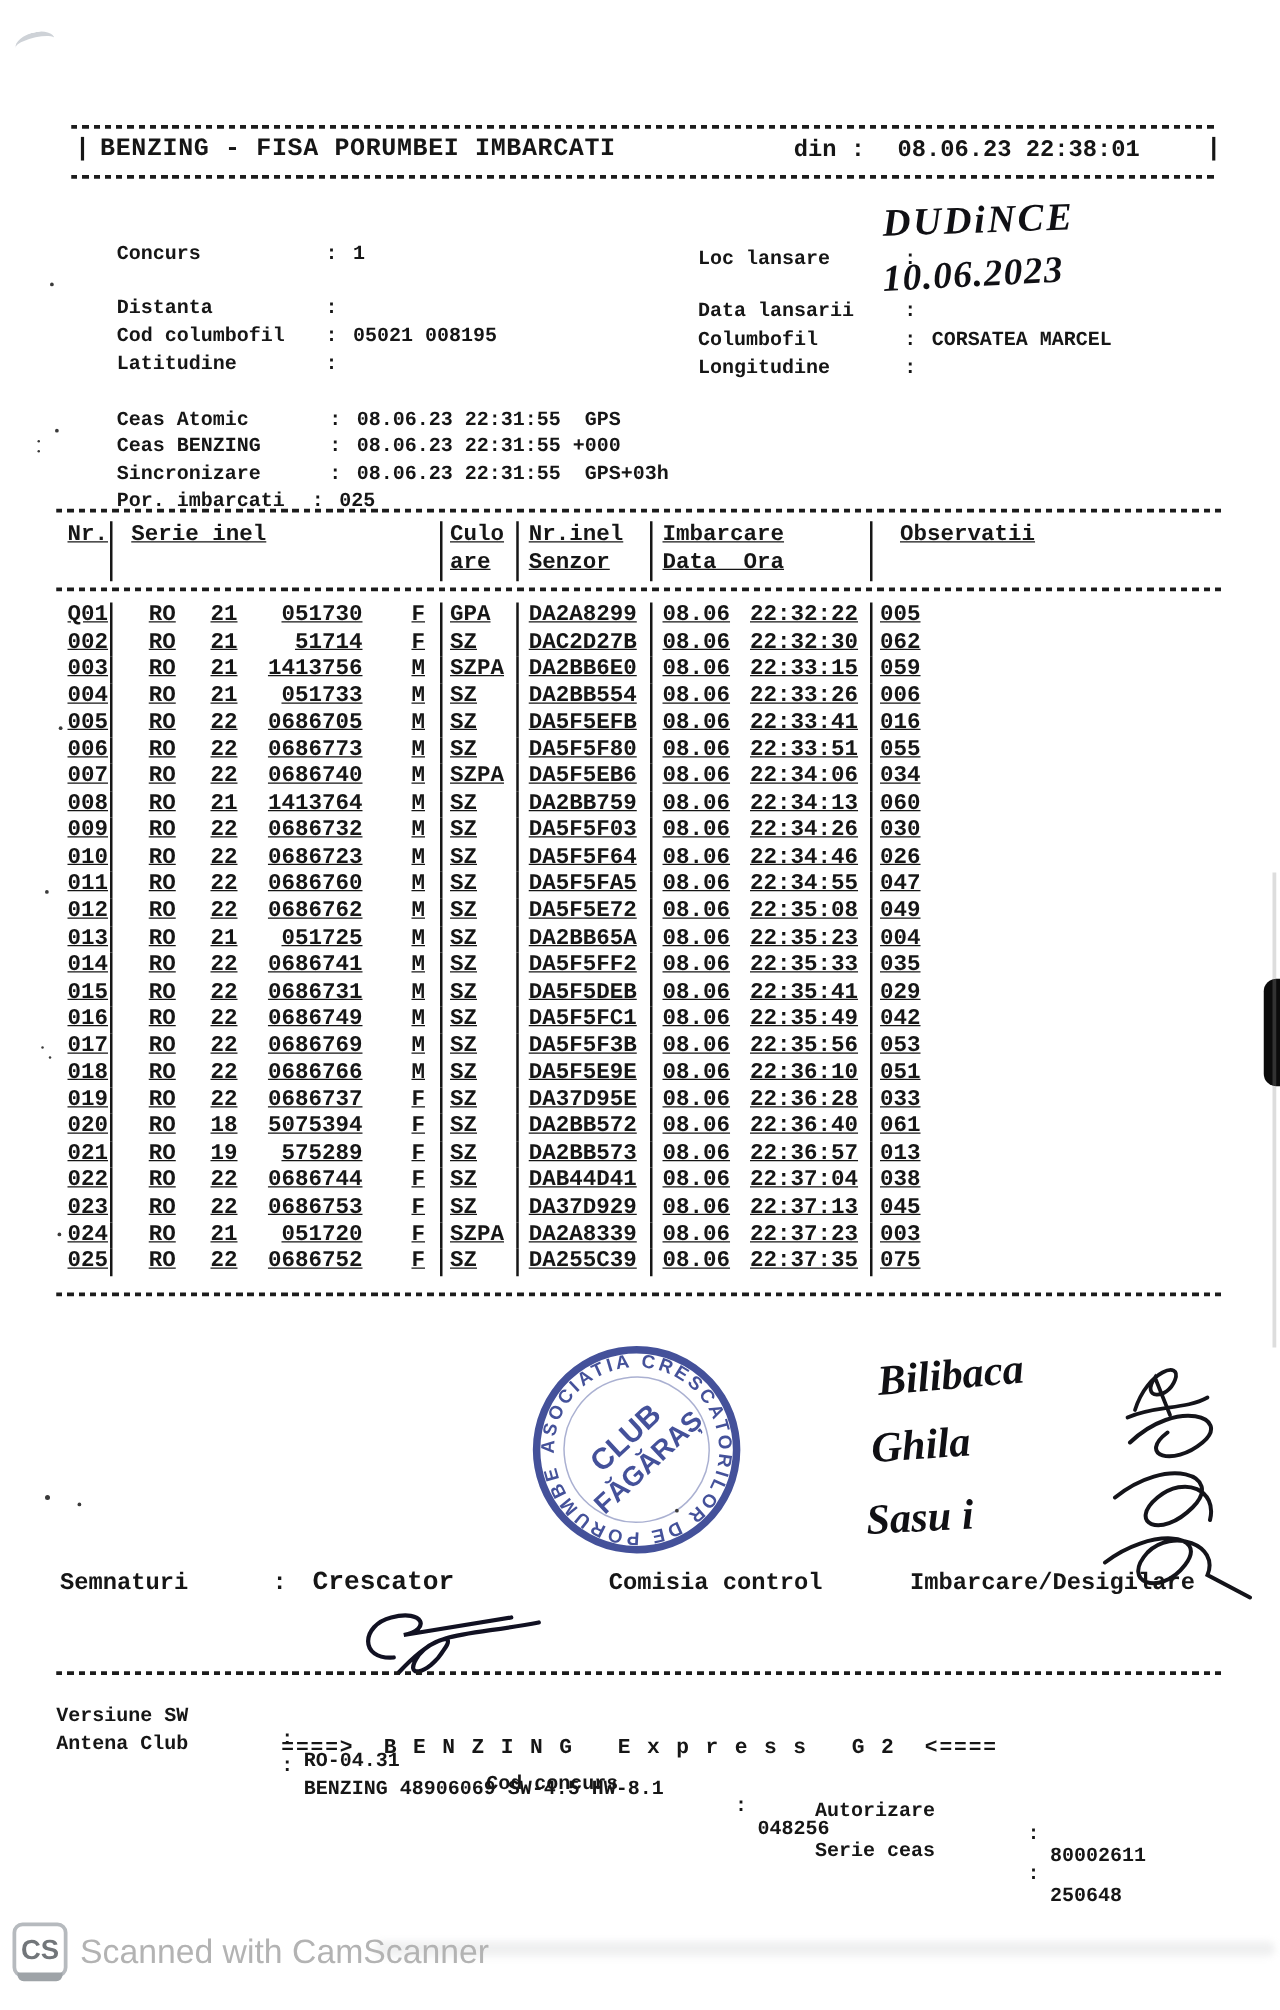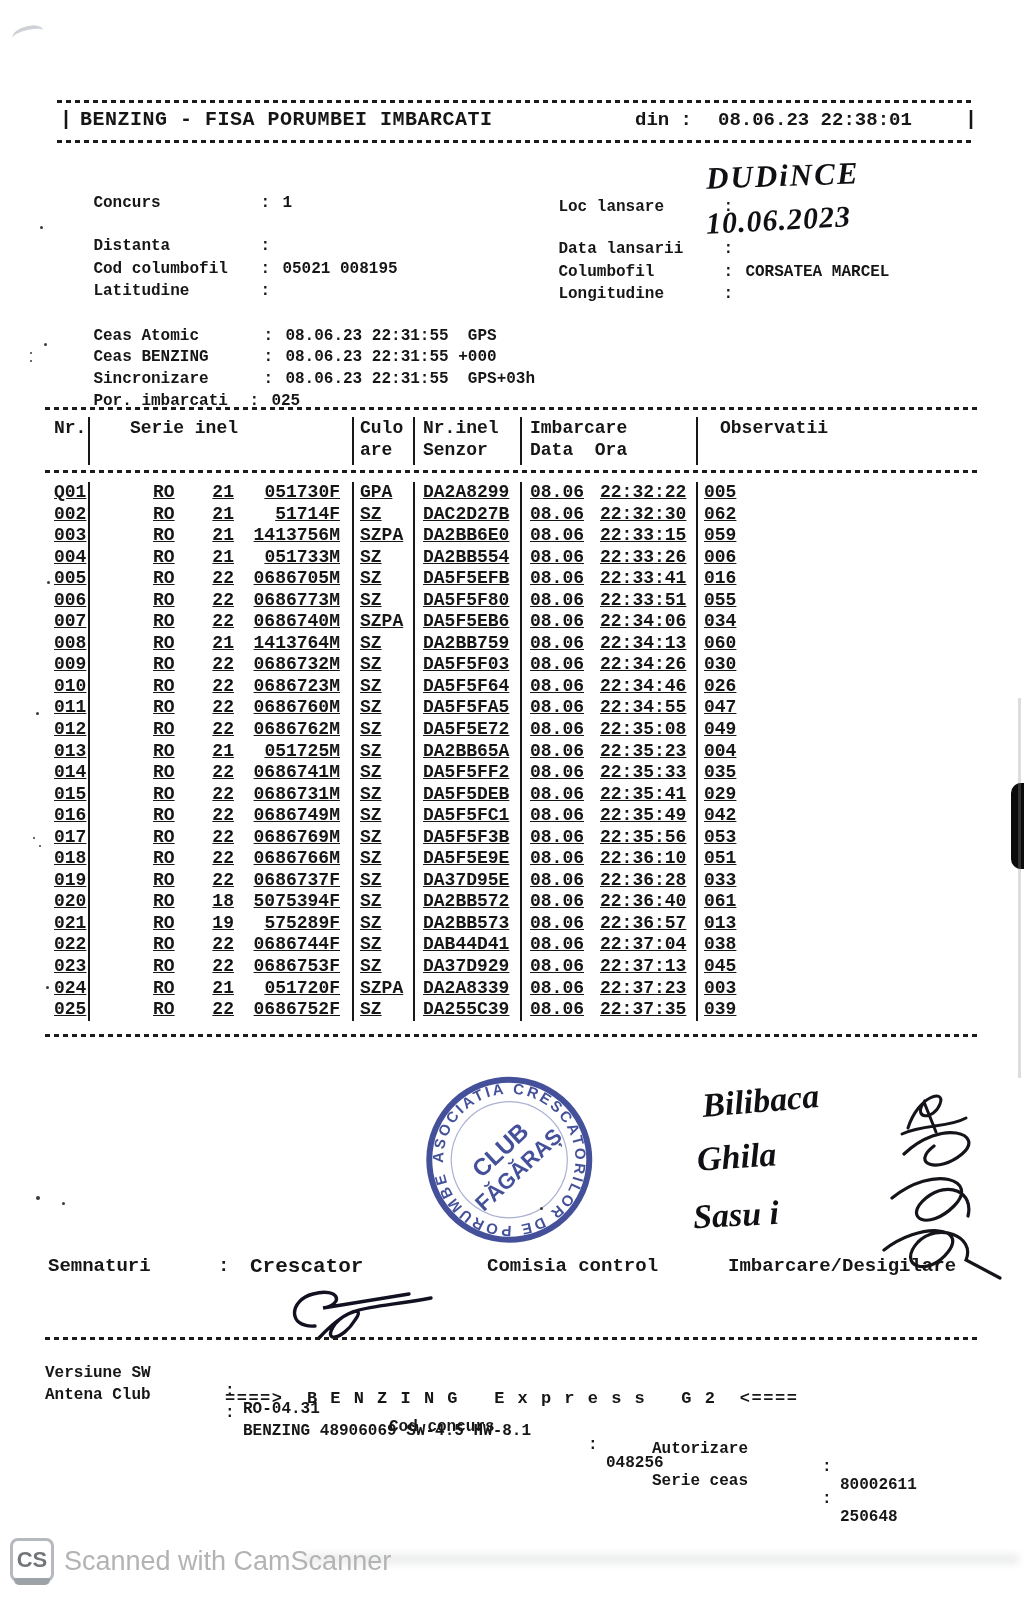--- a/index.html
+++ b/index.html
@@ -20,21 +20,21 @@
   .thead{position:absolute;left:50px;top:417px;width:780px;display:flex;font-size:18px;
          font-weight:bold;line-height:22px;white-space:pre;}
   .trows{position:absolute;left:50px;top:482px;width:780px;text-decoration:underline;}
   .trow{display:flex;height:21.55px;font-size:18px;font-weight:bold;line-height:21.55px;white-space:pre;}
   .c1{width:38px;padding-left:4px;box-sizing:border-box;}
   .c2{width:264px;border-left:2px solid #171717;display:flex;box-sizing:border-box;}
   .c3{width:61px;border-left:2px solid #171717;padding-left:6px;box-sizing:border-box;}
   .c4{width:107px;border-left:2px solid #171717;padding-left:8px;box-sizing:border-box;}
   .c5{width:176px;border-left:2px solid #171717;padding-left:8px;display:flex;box-sizing:border-box;}
   .c6{width:132px;border-left:2px solid #171717;padding-left:6px;box-sizing:border-box;}
-  .t-tara{width:52px;padding-left:15px;box-sizing:border-box;margin-left:48px;}
+  .t-tara{width:52px;padding-left:29px;box-sizing:border-box;}
   .t-an{width:48px;text-align:right;}
   .t-inel{width:100px;text-align:right;}
   .t-sex{flex:1;text-align:right;padding-right:12px;}
   .t-date{width:70px;}
   .hc{padding-top:0;}
   
   .hand{position:absolute;font-family:"Liberation Serif","DejaVu Serif",serif;
         font-style:italic;font-weight:bold;color:#101014;white-space:pre;}
   
   .fo{position:absolute;font-size:16px;font-weight:bold;white-space:pre;}
@@ -111,23 +111,23 @@
   </div>
   <div class="fline mono" style="left:55px;top:352px;">
     <span class="flabel wl170">Sincronizare</span><span class="fsep">:</span><span>08.06.23 22:31:55  GPS+03h</span>
   </div>
   <div class="fline mono" style="left:55px;top:374px;">
     <span class="flabel" style="width:156px;">Por. imbarcati</span><span class="fsep">:</span><span>025</span>
   </div>
 
   <div class="dash" style="left:45px;top:407px;width:935px;"></div>
 
-  <div class="thead" style="height:48px;">
+  <div class="thead" style="height:48px;text-decoration:underline;">
     <span class="c1 hc">Nr.</span>
-    <span class="c2 hc" style="display:block;padding-left:40px;">Serie inel</span>
+    <span class="c2 hc" style="display:block;padding-left:15px;">Serie inel</span>
     <span class="c3 hc"><span>Culo</span><br><span>are</span></span>
     <span class="c4 hc"><span>Nr.inel</span><br><span>Senzor</span></span>
     <span class="c5 hc" style="display:block;"><span>Imbarcare</span><br><span>Data  Ora</span></span>
     <span class="c6 hc" style="padding-left:22px;">Observatii</span>
   </div>
 
   <div class="dash" style="left:45px;top:470px;width:935px;"></div>
 
   <div class="trows">
       <div class="trow"><span class="c1">Q01</span><span class="c2"><span class="t-tara">RO</span><span class="t-an">21</span><span class="t-inel">051730</span><span class="t-sex">F</span></span><span class="c3">GPA</span><span class="c4">DA2A8299</span><span class="c5"><span class="t-date">08.06</span><span class="t-time">22:32:22</span></span><span class="c6">005</span></div>
@@ -147,21 +147,21 @@
       <div class="trow"><span class="c1">015</span><span class="c2"><span class="t-tara">RO</span><span class="t-an">22</span><span class="t-inel">0686731</span><span class="t-sex">M</span></span><span class="c3">SZ</span><span class="c4">DA5F5DEB</span><span class="c5"><span class="t-date">08.06</span><span class="t-time">22:35:41</span></span><span class="c6">029</span></div>
       <div class="trow"><span class="c1">016</span><span class="c2"><span class="t-tara">RO</span><span class="t-an">22</span><span class="t-inel">0686749</span><span class="t-sex">M</span></span><span class="c3">SZ</span><span class="c4">DA5F5FC1</span><span class="c5"><span class="t-date">08.06</span><span class="t-time">22:35:49</span></span><span class="c6">042</span></div>
       <div class="trow"><span class="c1">017</span><span class="c2"><span class="t-tara">RO</span><span class="t-an">22</span><span class="t-inel">0686769</span><span class="t-sex">M</span></span><span class="c3">SZ</span><span class="c4">DA5F5F3B</span><span class="c5"><span class="t-date">08.06</span><span class="t-time">22:35:56</span></span><span class="c6">053</span></div>
       <div class="trow"><span class="c1">018</span><span class="c2"><span class="t-tara">RO</span><span class="t-an">22</span><span class="t-inel">0686766</span><span class="t-sex">M</span></span><span class="c3">SZ</span><span class="c4">DA5F5E9E</span><span class="c5"><span class="t-date">08.06</span><span class="t-time">22:36:10</span></span><span class="c6">051</span></div>
       <div class="trow"><span class="c1">019</span><span class="c2"><span class="t-tara">RO</span><span class="t-an">22</span><span class="t-inel">0686737</span><span class="t-sex">F</span></span><span class="c3">SZ</span><span class="c4">DA37D95E</span><span class="c5"><span class="t-date">08.06</span><span class="t-time">22:36:28</span></span><span class="c6">033</span></div>
       <div class="trow"><span class="c1">020</span><span class="c2"><span class="t-tara">RO</span><span class="t-an">18</span><span class="t-inel">5075394</span><span class="t-sex">F</span></span><span class="c3">SZ</span><span class="c4">DA2BB572</span><span class="c5"><span class="t-date">08.06</span><span class="t-time">22:36:40</span></span><span class="c6">061</span></div>
       <div class="trow"><span class="c1">021</span><span class="c2"><span class="t-tara">RO</span><span class="t-an">19</span><span class="t-inel">575289</span><span class="t-sex">F</span></span><span class="c3">SZ</span><span class="c4">DA2BB573</span><span class="c5"><span class="t-date">08.06</span><span class="t-time">22:36:57</span></span><span class="c6">013</span></div>
       <div class="trow"><span class="c1">022</span><span class="c2"><span class="t-tara">RO</span><span class="t-an">22</span><span class="t-inel">0686744</span><span class="t-sex">F</span></span><span class="c3">SZ</span><span class="c4">DAB44D41</span><span class="c5"><span class="t-date">08.06</span><span class="t-time">22:37:04</span></span><span class="c6">038</span></div>
       <div class="trow"><span class="c1">023</span><span class="c2"><span class="t-tara">RO</span><span class="t-an">22</span><span class="t-inel">0686753</span><span class="t-sex">F</span></span><span class="c3">SZ</span><span class="c4">DA37D929</span><span class="c5"><span class="t-date">08.06</span><span class="t-time">22:37:13</span></span><span class="c6">045</span></div>
       <div class="trow"><span class="c1">024</span><span class="c2"><span class="t-tara">RO</span><span class="t-an">21</span><span class="t-inel">051720</span><span class="t-sex">F</span></span><span class="c3">SZPA</span><span class="c4">DA2A8339</span><span class="c5"><span class="t-date">08.06</span><span class="t-time">22:37:23</span></span><span class="c6">003</span></div>
-      <div class="trow"><span class="c1">025</span><span class="c2"><span class="t-tara">RO</span><span class="t-an">22</span><span class="t-inel">0686752</span><span class="t-sex">F</span></span><span class="c3">SZ</span><span class="c4">DA255C39</span><span class="c5"><span class="t-date">08.06</span><span class="t-time">22:37:35</span></span><span class="c6">039</span></div>
+      <div class="trow"><span class="c1">025</span><span class="c2"><span class="t-tara">RO</span><span class="t-an">22</span><span class="t-inel">0686752</span><span class="t-sex">F</span></span><span class="c3">SZ</span><span class="c4">DA255C39</span><span class="c5"><span class="t-date">08.06</span><span class="t-time">22:37:35</span></span><span class="c6">075</span></div>
     </div>
 
   <div class="dash" style="left:45px;top:1034px;width:935px;"></div>
 
   <div class="abs" style="left:383px;top:1056px;transform:rotate(-10deg);">
     <svg width="178" height="178" viewBox="0 0 178 178">
       <g opacity="0.88">
         <circle cx="89" cy="89" r="80" fill="none" stroke="#2b3a8c" stroke-width="6"></circle>
         <circle cx="89" cy="89" r="58" fill="none" stroke="#2b3a8c" stroke-width="1.2" opacity="0.45"></circle>
         <defs>

